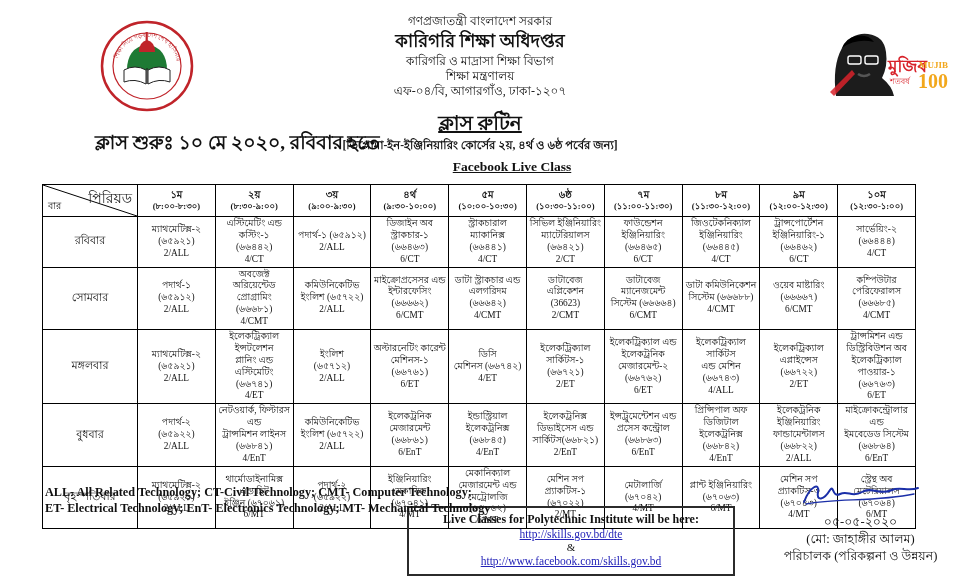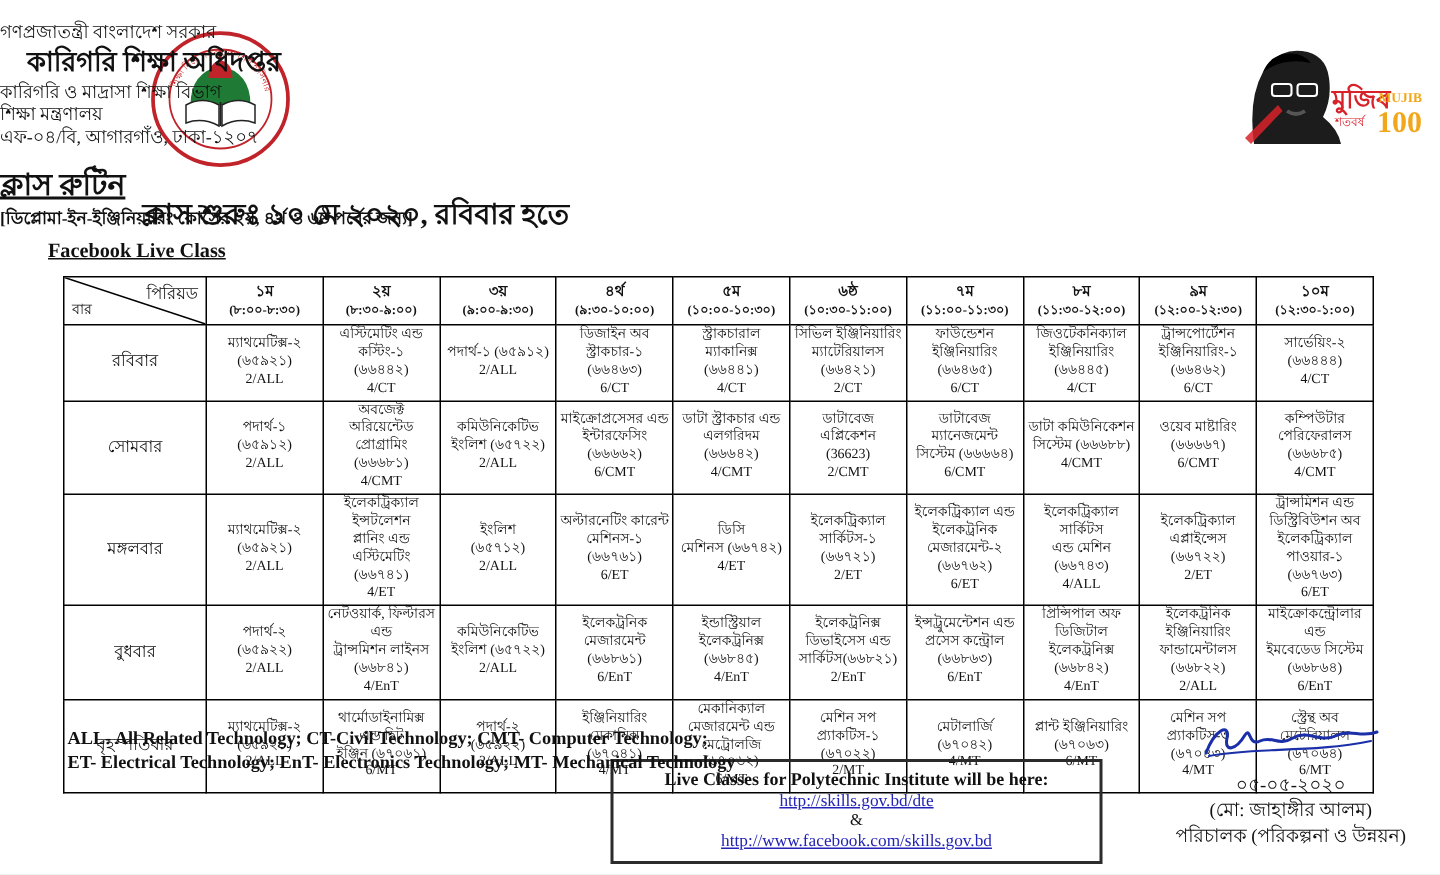--- a/index.html
+++ b/index.html
@@ -1,19 +1,19 @@
 <!DOCTYPE html>
 <html lang="bn"><head>
 <meta charset="utf-8">
 <style>
   html,body{margin:0;padding:0;background:#e8e8e8;}
   .page{position:relative;width:960px;height:583px;background:#ffffff;overflow:hidden;
         font-family:"Liberation Serif","DejaVu Serif",serif;color:#111;}
   .abs{position:absolute;}
-  .center-block{left:0;width:960px;text-align:left;}
+  .center-block{left:0;width:960px;text-align:center;}
 
   
   .gov-line1,.gov-line3,.gov-line4,.gov-line5{font-size:12px;line-height:15px;}
   .gov-line2{font-size:18px;font-weight:bold;line-height:23px;margin:1px 18px;}
 
   
   .main-title{font-size:20px;font-weight:bold;text-decoration:underline;}
   .start-note{font-size:19px;font-weight:bold;}
   .course-note{font-size:11.5px;font-weight:bold;}
   .fb-live{font-size:13.5px;font-weight:bold;text-decoration:underline;font-family:"Liberation Serif",serif;}
@@ -27,21 +27,21 @@
   .tt tbody tr:nth-child(2){height:54px;}
   .tt tbody tr:nth-child(3){height:58px;}
   .tt tbody tr:nth-child(4){height:58px;}
   .tt tbody tr:nth-child(5){height:46px;}
   .p-label{font-size:10px;line-height:12px;}
   .p-time{font-size:8.5px;line-height:11px;}
   .day-cell{font-size:11px;}
   .subject-cell{font-size:9.3px;line-height:1.28;white-space:pre-line;}
   .corner-cell{position:relative;padding:0;}
   .corner-cell svg{position:absolute;inset:0;width:100%;height:100%;}
-  .corner-top{position:absolute;top:2px;right:5px;font-size:11px;font-weight:normal;}
+  .corner-top{position:absolute;top:2px;right:5px;font-size:14px;font-weight:normal;}
   .corner-bottom{position:absolute;bottom:2px;left:5px;font-size:9.5px;font-weight:normal;}
 
   
   .legend{left:45px;top:484px;font-size:12.2px;font-weight:600;line-height:1.35;}
 
   
   .live-box{left:407px;top:506px;width:312px;border:2px solid #2b2b2b;text-align:center;padding:4px 6px 6px;}
   .live-title{font-size:12px;font-weight:bold;line-height:15px;}
   .live-link{font-size:11.5px;color:#2323b8;text-decoration:underline;line-height:14px;display:block;}
   .live-amp{font-size:11px;line-height:13px;}

